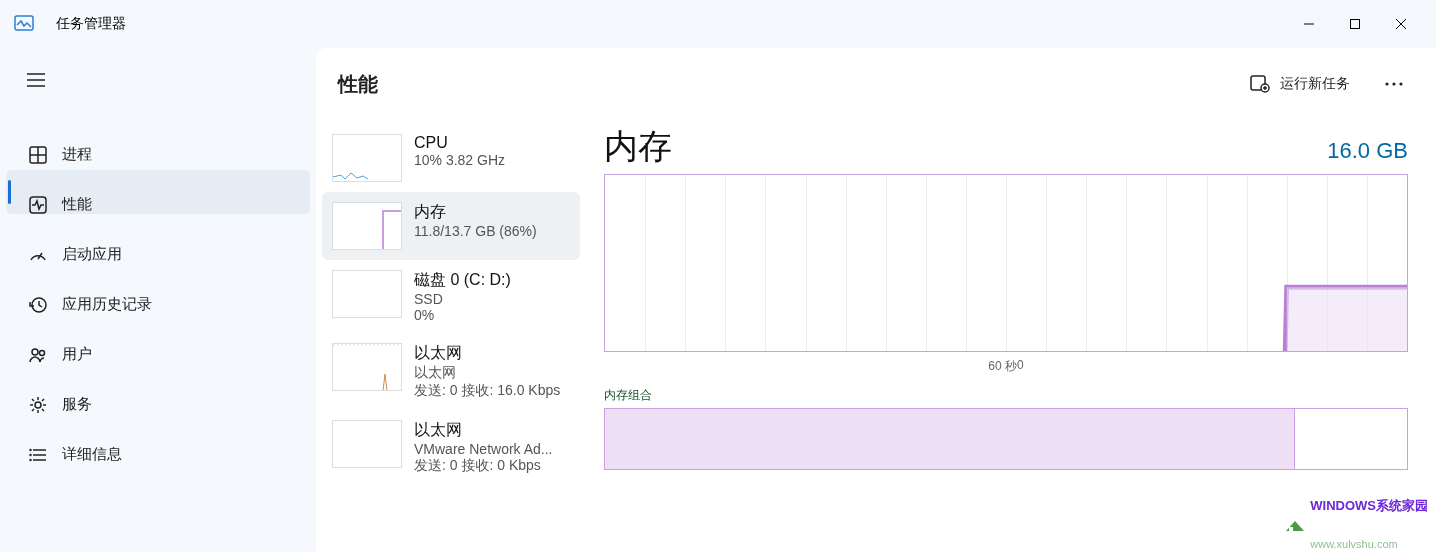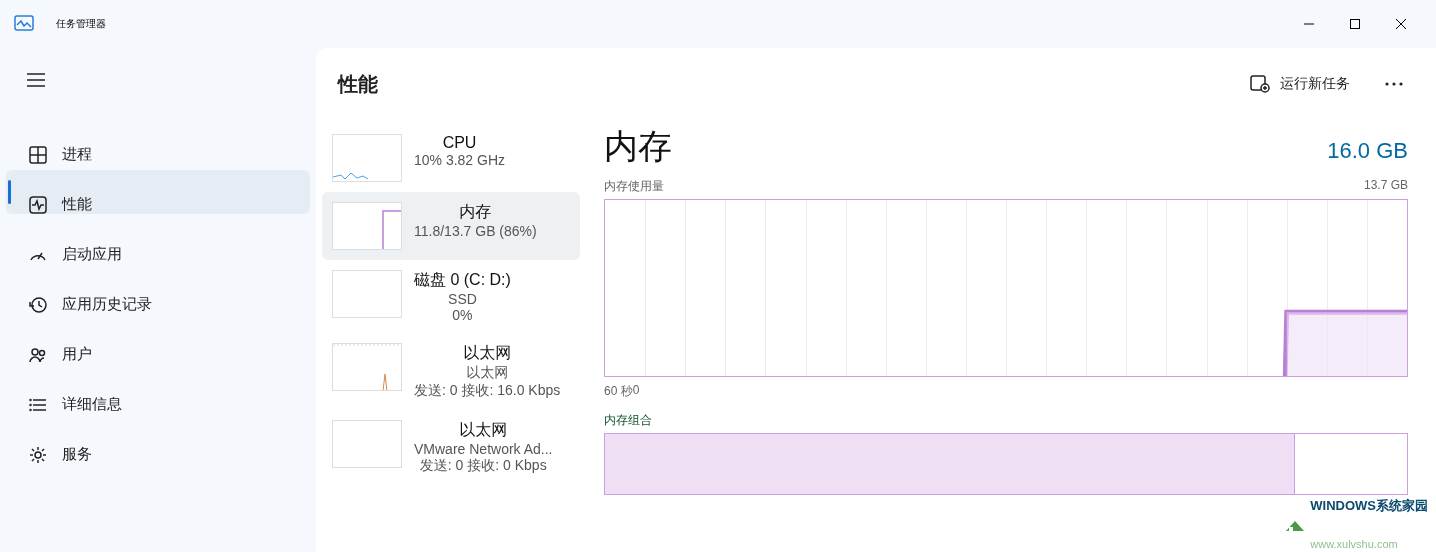--- a/index.html
+++ b/index.html
@@ -1,21 +1,21 @@
 <!DOCTYPE html>
 <html><head>
 <meta charset="utf-8">
 <style>
 * { margin: 0; padding: 0; box-sizing: border-box; font-family: "Segoe UI", "Microsoft YaHei", sans-serif; }
 body { background: #f5f8fc; width: 1436px; height: 552px; overflow: hidden; display: flex; flex-direction: column; }
 
 
 .titlebar { height: 48px; display: flex; align-items: center; padding: 0 12px; }
 .titlebar .app-icon { width: 24px; height: 24px; margin-right: 20px; display:flex; align-items:center; justify-content:center;}
-.titlebar .title { font-size: 10px; color: #000; }
+.titlebar .title { font-size: 14px; color: #000; }
 .titlebar .spacer { flex: 1; }
 .titlebar .winctl { width: 46px; height: 40px; display: flex; align-items: center; justify-content: center; cursor: pointer; }
 .titlebar .winctl svg { width: 12px; height: 12px; }
 
 
 .body { flex: 1; display: flex; min-height: 0; }
 
 
 .sidebar { width: 316px; padding: 8px 0; }
 .hamburger { width: 48px; height: 48px; display: flex; align-items: center; justify-content: center; margin: 0 0 16px 12px; cursor: pointer; }
@@ -32,44 +32,44 @@
 .main-header .run-btn { display: flex; align-items: center; gap: 10px; font-size: 14px; color: #222; cursor: pointer; padding: 8px 12px; border-radius: 6px; }
 .main-header .more { width: 40px; height: 40px; display: flex; align-items: center; justify-content: center; cursor: pointer; margin-left: 12px; }
 
 .main-body { flex: 1; display: flex; min-height: 0; }
 
 
 .perf-list { width: 270px; padding: 4px 6px; overflow: hidden; }
 .perf-item { display: flex; gap: 12px; padding: 10px 10px; border-radius: 6px; cursor: pointer; }
 .perf-item.selected { background: #eef1f4; }
 .perf-item .thumb { width: 70px; height: 48px; border: 1px solid #ddd; background: #fff; position: relative; overflow: hidden; flex-shrink: 0; }
-.perf-item .meta { min-width: 0; text-align: center; }
+.perf-item .meta { min-width: 0; }
 .perf-item .t { font-size: 16px; color: #111; }
 .perf-item .s { font-size: 14px; color: #555; white-space: nowrap; overflow: hidden; text-overflow: ellipsis; max-width: 170px; }
 .perf-item .s2 { font-size: 14px; color: #555; white-space: nowrap; overflow: hidden; text-overflow: ellipsis; max-width: 170px; }
 
 
 .detail { flex: 1; padding: 4px 28px 0 18px; min-width: 0; display:flex; flex-direction:column; }
 .detail-header { display: flex; align-items: baseline; justify-content: space-between; }
 .detail-header .big { font-size: 34px; color: #111; }
 .detail-header .total { font-size: 22px; color: #0369a1; }
 .detail .subline { display: flex; justify-content: space-between; font-size: 12px; color: #666; margin-top: 8px; }
 .chart-area { height: 178px; border: 1px solid #c9a0e0; margin-top: 4px; background: #fff; position: relative; overflow: hidden;}
 .chart-area .grid { position:absolute; inset:0; }
 .chart-area .grid .v { position:absolute; top:0; bottom:0; width:1px; background:#f0eaf5; }
 .chart-area .mem-trace { position:absolute; inset:0; }
-.chart-xaxis { display: flex; justify-content: flex-start; font-size: 12px; color: #666; margin-top: 6px; }
+.chart-xaxis { display: flex; justify-content: center; font-size: 12px; color: #666; margin-top: 6px; }
 .compo-label { font-size: 12px; color: #14532d; margin-top: 12px; }
 .compo-bar { height: 62px; border: 1px solid #c9a0e0; margin-top: 4px; display: flex; }
 .compo-bar .seg-used { background: #efdff5; border-right: 1px solid #c9a0e0; }
 .compo-bar .seg-unused { background: #fff; }
 
 
 .watermark { position: absolute; right: 8px; bottom: 2px; font-size: 11px; color: #6aa84f; display:flex; align-items:center; gap:4px;}
-.watermark .big { color:#0c4a6e; font-weight:bold; font-size:13px;}
+.watermark .big { color:#6d28d9; font-weight:bold; font-size:13px;}
 .watermark .small { color:#8fbf8f;margin-top:23px; }
 
 </style>
 </head>
 <body>
 
 <div class="titlebar">
   <div class="app-icon">
     <svg width="20" height="18" viewBox="0 0 20 18">
         <rect x="1" y="1" width="18" height="14" rx="2" fill="none" stroke="#2a7ed6" stroke-width="1.5"></rect>
@@ -151,38 +151,38 @@
             <circle cx="13" cy="7" r="2.5"></circle>
             <path d="M1 16c0-3 3-5 5-5s5 2 5 5"></path>
             <path d="M11 16c0-2 2-4 4-4"></path>
           </svg>
         </span>
       <span>用户</span>
     </div>
     <div class="nav-item">
       <span class="icon">
           <svg width="18" height="18" viewBox="0 0 18 18" fill="none" stroke="#222" stroke-width="1.5">
+            <circle cx="9" cy="9" r="3"></circle>
+            <path d="M9 1v3M9 14v3M1 9h3M14 9h3M3 3l2 2M13 13l2 2M15 3l-2 2M5 13l-2 2"></path>
+          </svg>
+        </span>
+      <span>服务</span>
+    </div>
+    <div class="nav-item">
+      <span class="icon">
+          <svg width="18" height="18" viewBox="0 0 18 18" fill="none" stroke="#222" stroke-width="1.5">
             <line x1="4" y1="4" x2="17" y2="4"></line>
             <line x1="4" y1="9" x2="17" y2="9"></line>
             <line x1="4" y1="14" x2="17" y2="14"></line>
             <circle cx="1.5" cy="4" r="0.5"></circle>
             <circle cx="1.5" cy="9" r="0.5"></circle>
             <circle cx="1.5" cy="14" r="0.5"></circle>
           </svg>
         </span>
       <span>详细信息</span>
-    </div>
-    <div class="nav-item">
-      <span class="icon">
-          <svg width="18" height="18" viewBox="0 0 18 18" fill="none" stroke="#222" stroke-width="1.5">
-            <circle cx="9" cy="9" r="3"></circle>
-            <path d="M9 1v3M9 14v3M1 9h3M14 9h3M3 3l2 2M13 13l2 2M15 3l-2 2M5 13l-2 2"></path>
-          </svg>
-        </span>
-      <span>服务</span>
     </div>
   </div>
 
   <div class="main">
     <div class="main-header">
       <div class="page-title">性能</div>
       <div class="spacer"></div>
       <div class="run-btn">
         <span><svg width="20" height="20" viewBox="0 0 20 20" fill="none" stroke="#222" stroke-width="1.5">
               <rect x="1" y="3" width="14" height="14" rx="2"></rect>
@@ -248,24 +248,20 @@
             <div class="s">VMware Network Ad...</div>
             <div class="s2">发送: 0 接收: 0 Kbps</div>
           </div>
         </div>
       </div>
 
       <div class="detail">
         <div class="detail-header">
           <div class="big">内存</div>
           <div class="total">16.0 GB</div>
-        </div>
-        <div class="subline">
-          <span>内存使用量</span>
-          <span>13.7 GB</span>
         </div>
         <div class="chart-area">
           <div class="grid">
             <div class="v" style="left:5%"></div>
               <div class="v" style="left:10%"></div>
               <div class="v" style="left:15%"></div>
               <div class="v" style="left:20%"></div>
               <div class="v" style="left:25%"></div>
               <div class="v" style="left:30%"></div>
               <div class="v" style="left:35%"></div>

